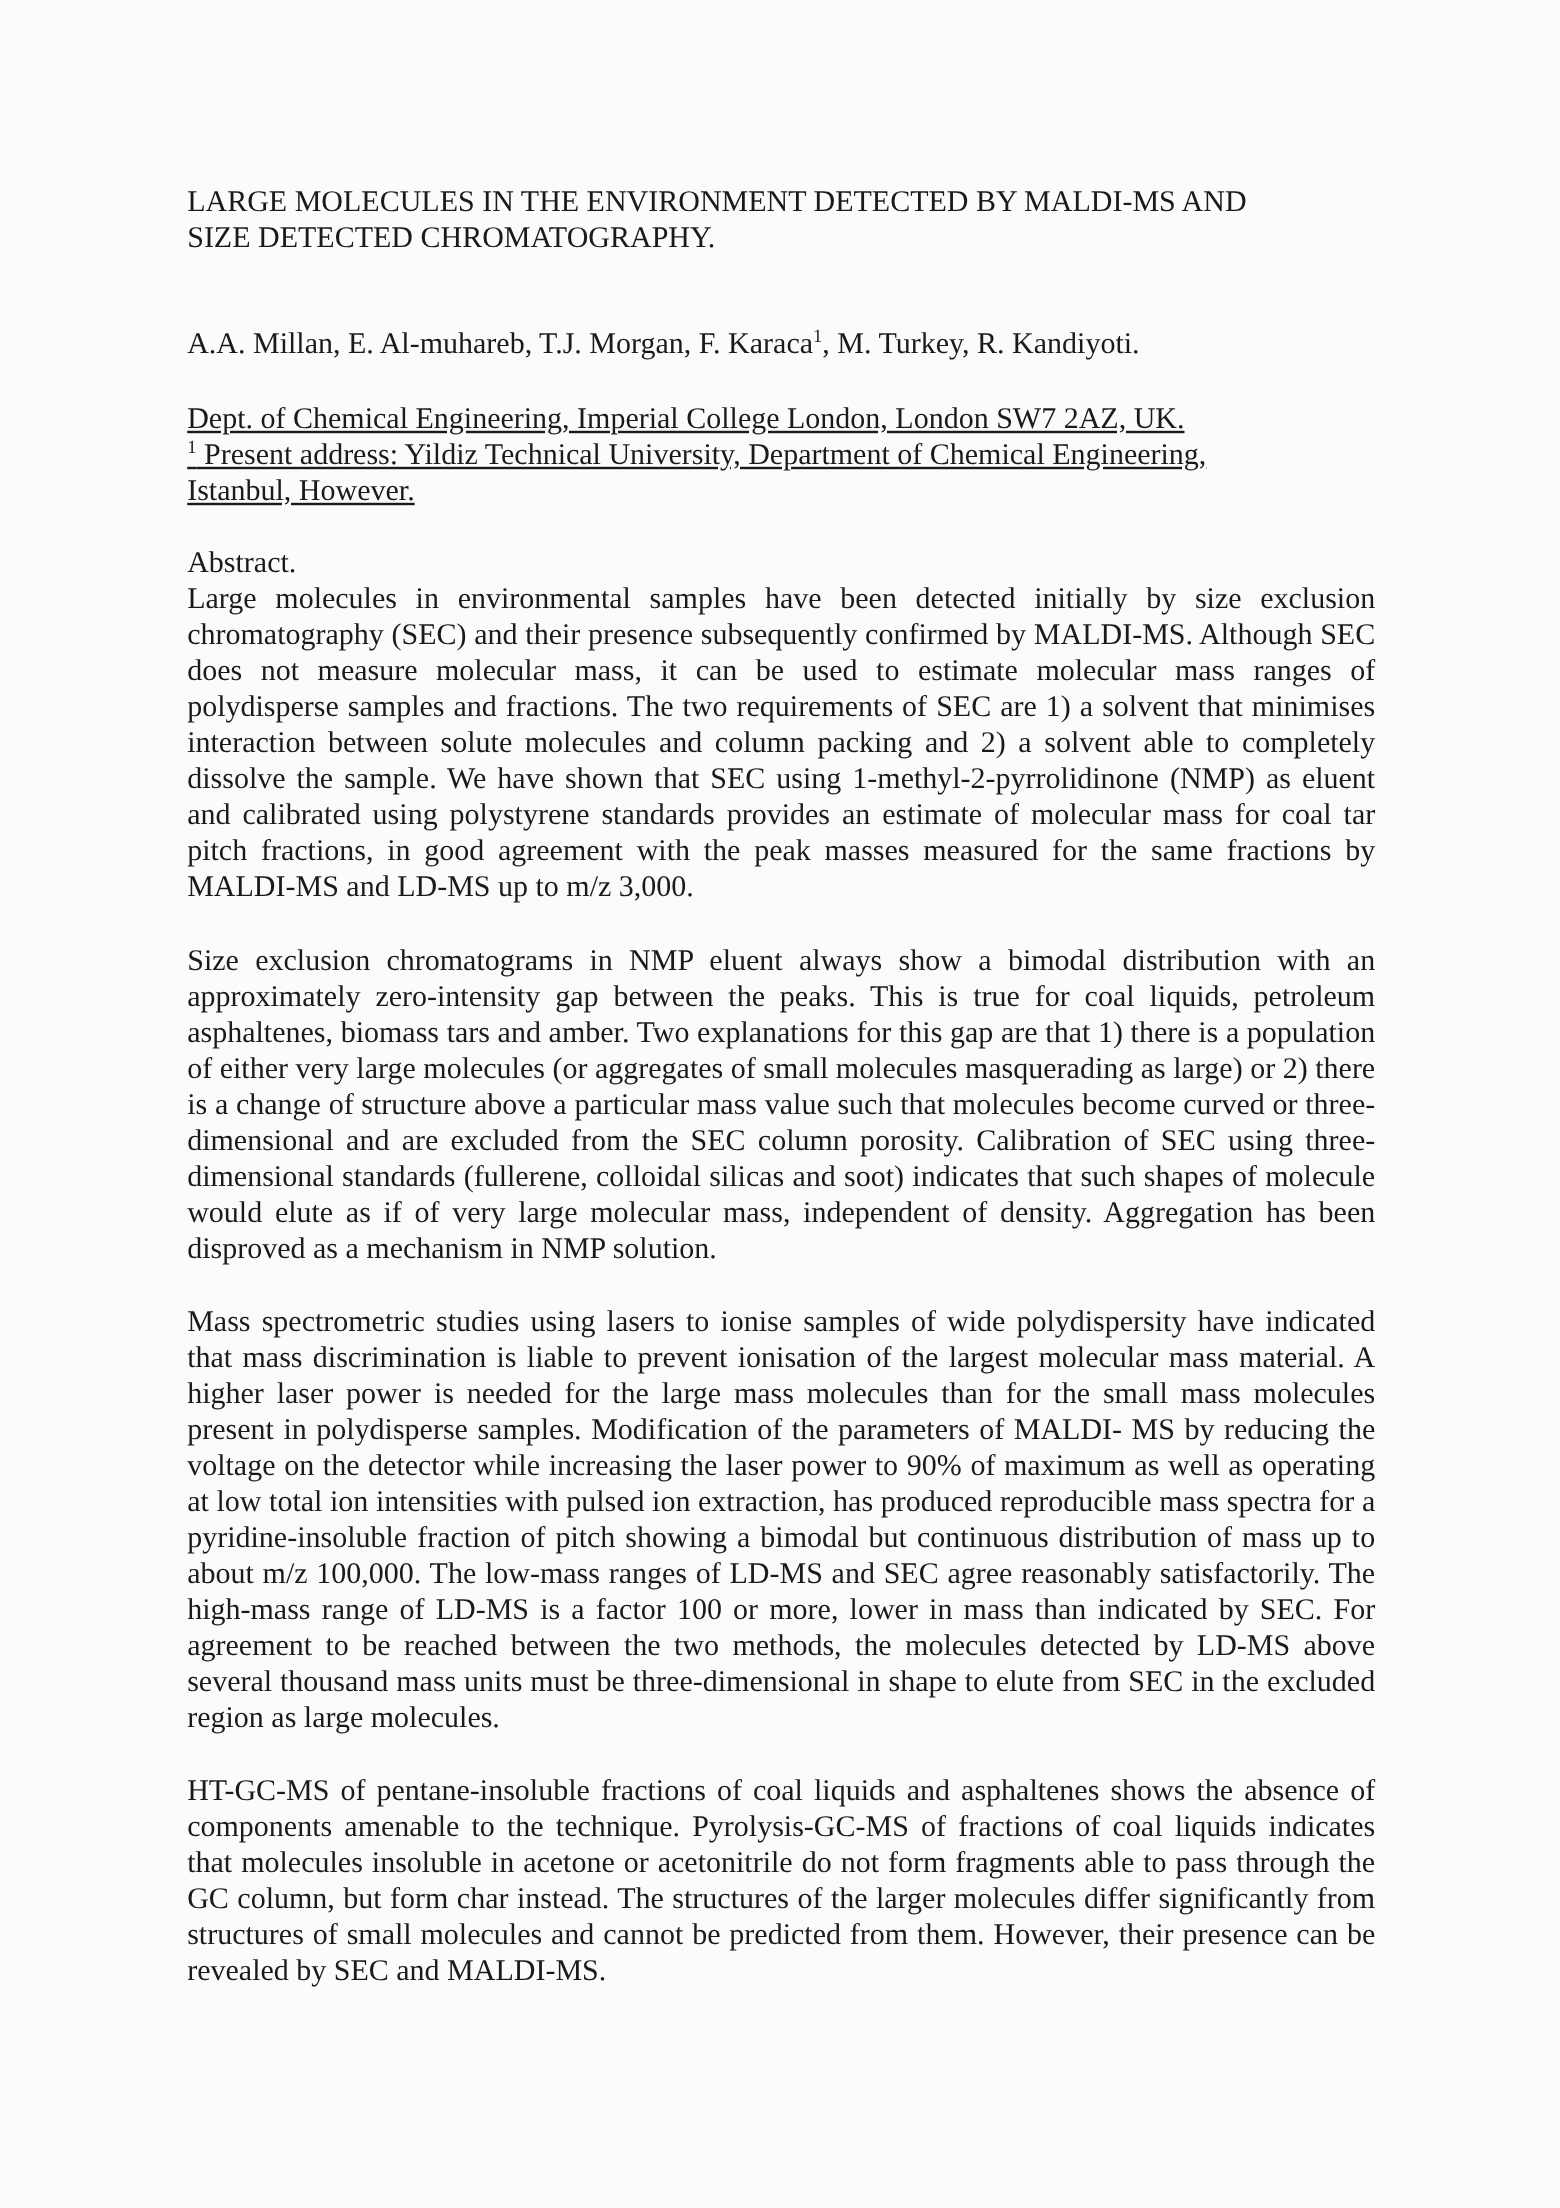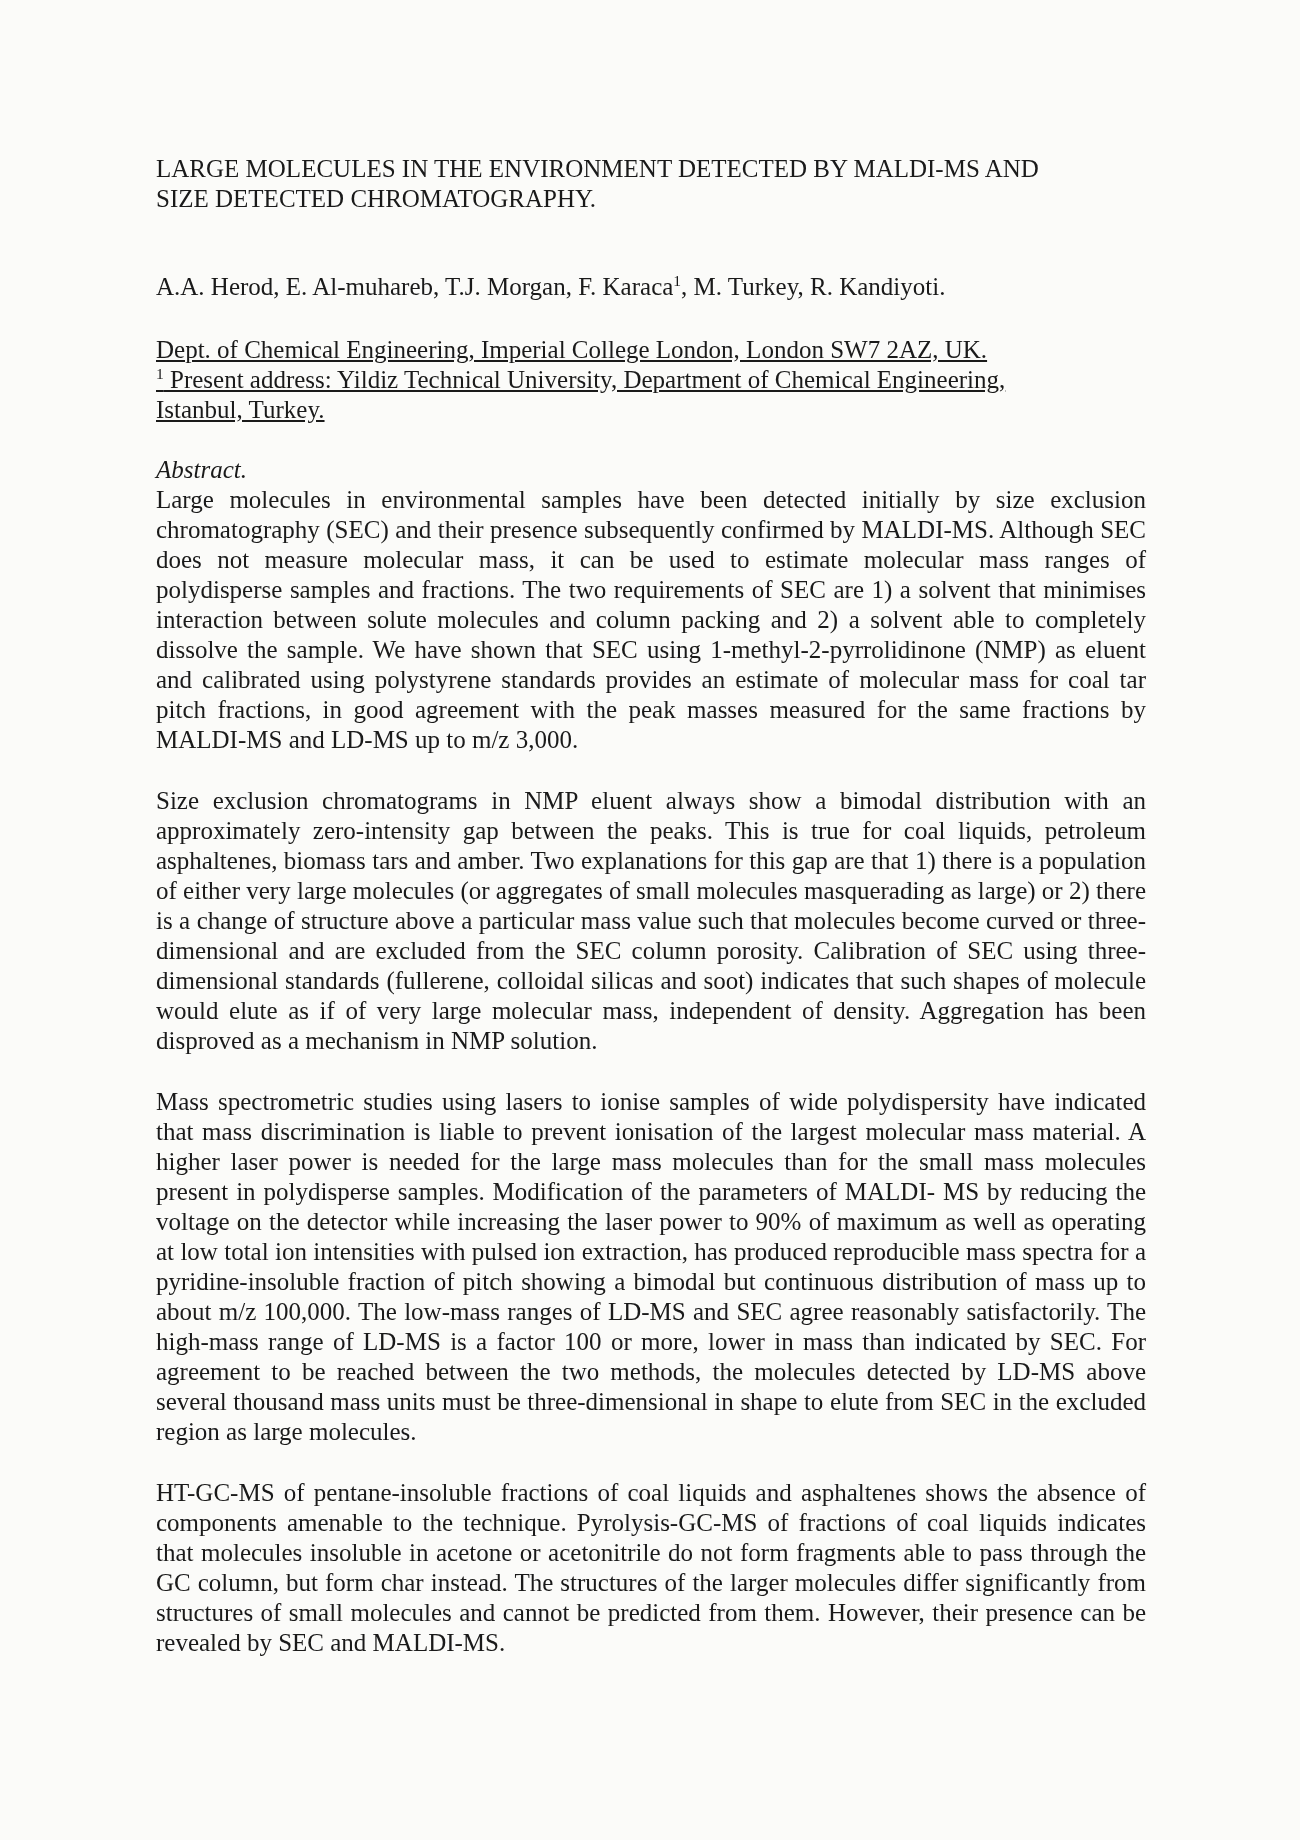--- a/index.html
+++ b/index.html
@@ -33,21 +33,20 @@
   }
   .authors {
     margin-top: 58px;
   }
   .affiliation {
     margin-top: 33px;
     text-decoration: underline;
   }
   .abstract-label {
     margin-top: 30px;
-    font-style: italic;
   }
   .para {
     text-align: justify;
     margin: 0;
   }
   .para.gap {
     margin-top: 31px;
   }
   sup.fnref {
     font-size: 0.62em;
@@ -60,26 +59,26 @@
 <body>
 
 <div class="page">
   <div class="content">
 
     <div class="title">
       <div class="title-line">LARGE MOLECULES IN THE ENVIRONMENT DETECTED BY MALDI-MS AND</div>
       <div class="title-line">SIZE DETECTED CHROMATOGRAPHY.</div>
     </div>
 
-    <div class="authors"><span>A.A. Herod, E. Al-muhareb, T.J. Morgan, F. Karaca</span><sup class="fnref">1</sup><span>, M. Turkey, R. Kandiyoti.</span></div>
+    <div class="authors"><span>A.A. Millan, E. Al-muhareb, T.J. Morgan, F. Karaca</span><sup class="fnref">1</sup><span>, M. Turkey, R. Kandiyoti.</span></div>
 
     <div class="affiliation">
       <div>Dept. of Chemical Engineering, Imperial College London, London SW7 2AZ, UK.</div>
       <div><sup class="fnref">1</sup><span> Present address: Yildiz Technical University, Department of Chemical Engineering,</span></div>
-      <div>Istanbul, Turkey.</div>
+      <div>Istanbul, However.</div>
     </div>
 
     <div class="abstract-label">Abstract.</div>
 
     <p class="para">Large molecules in environmental samples have been detected initially by size exclusion chromatography (SEC) and their presence subsequently confirmed by MALDI-MS. Although SEC does not measure molecular mass, it can be used to estimate molecular mass ranges of polydisperse samples and fractions. The two requirements of SEC are 1) a solvent that minimises interaction between solute molecules and column packing and 2) a solvent able to completely dissolve the sample. We have shown that SEC using 1-methyl-2-pyrrolidinone (NMP) as eluent and calibrated using polystyrene standards provides an estimate of molecular mass for coal tar pitch fractions, in good agreement with the peak masses measured for the same fractions by MALDI-MS and LD-MS up to m/z 3,000.</p>
     <p class="para gap">Size exclusion chromatograms in NMP eluent always show a bimodal distribution with an approximately zero-intensity gap between the peaks. This is true for coal liquids, petroleum asphaltenes, biomass tars and amber. Two explanations for this gap are that 1) there is a population of either very large molecules (or aggregates of small molecules masquerading as large) or 2) there is a change of structure above a particular mass value such that molecules become curved or three-dimensional and are excluded from the SEC column porosity. Calibration of SEC using three-dimensional standards (fullerene, colloidal silicas and soot) indicates that such shapes of molecule would elute as if of very large molecular mass, independent of density.  Aggregation has been disproved as a mechanism in NMP solution.</p>
     <p class="para gap">Mass spectrometric studies using lasers to ionise samples of wide polydispersity have indicated that mass discrimination is liable to prevent ionisation of the largest molecular mass material. A higher laser power is needed for the large mass molecules than for the small mass molecules present in polydisperse samples. Modification of the parameters of MALDI- MS by reducing the voltage on the detector while increasing the laser power to 90% of maximum as well as operating at low total ion intensities with pulsed ion extraction, has produced reproducible mass spectra for a pyridine-insoluble fraction of pitch showing a bimodal but continuous distribution of mass up to about m/z 100,000. The low-mass ranges of LD-MS and SEC agree reasonably satisfactorily. The high-mass range of LD-MS is a factor 100 or more, lower in mass than indicated by SEC. For agreement to be reached between the two methods, the molecules detected by LD-MS above several thousand mass units must be three-dimensional in shape to elute from SEC in the excluded region as large molecules.</p>
     <p class="para gap">HT-GC-MS of pentane-insoluble fractions of coal liquids and asphaltenes shows the absence of components amenable to the technique.  Pyrolysis-GC-MS of fractions of coal liquids indicates that molecules insoluble in acetone or acetonitrile do not form fragments able to pass through the GC column, but form char instead. The structures of the larger molecules differ significantly from structures of small molecules and cannot be predicted from them. However, their presence can be revealed by SEC and MALDI-MS.</p>
 
   </div>

